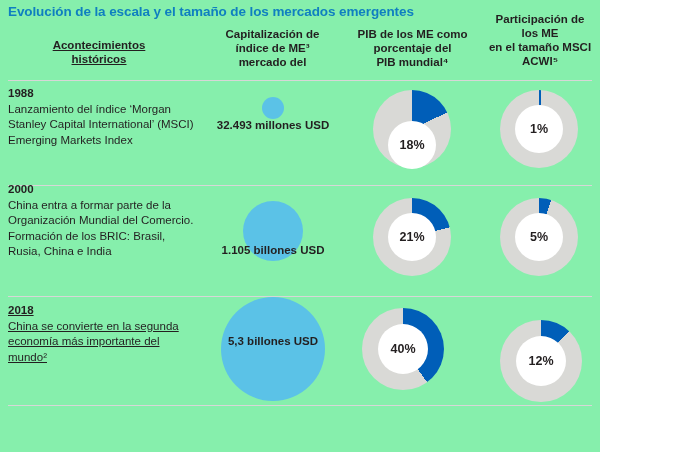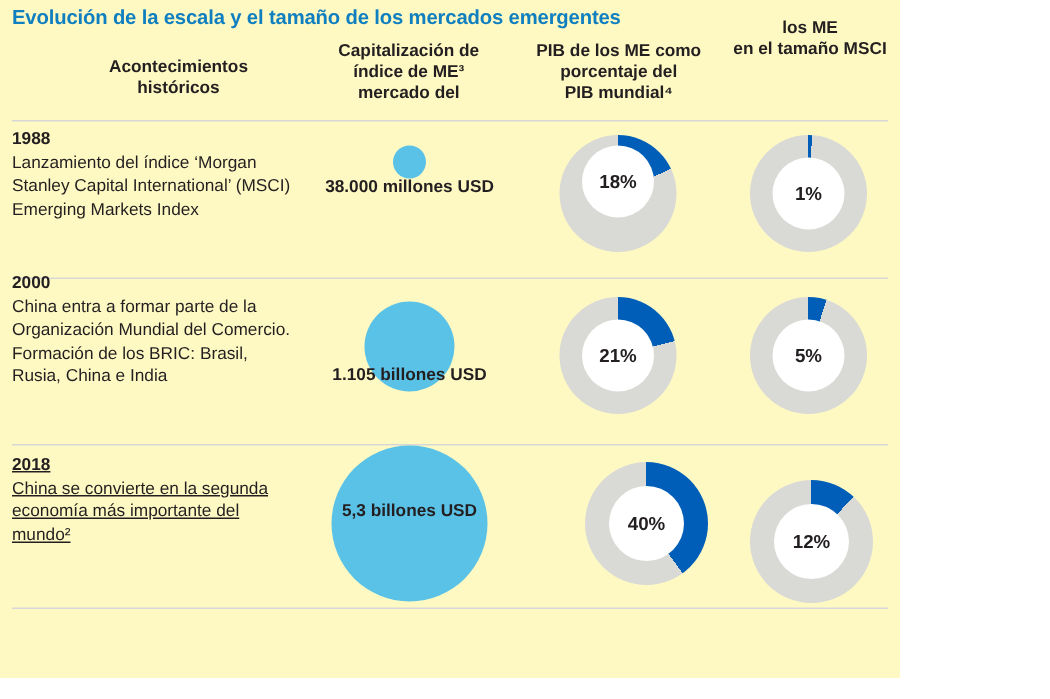--- a/index.html
+++ b/index.html
@@ -11,21 +11,21 @@
     height: 466px;
     background: #ffffff;
     font-family: "Liberation Sans", sans-serif;
     color: #231f20;
     overflow: hidden;
   }
   #page {
     position: relative;
     width: 700px;
     height: 466px;
-    background: #fef9c3;
+    background: #86efac;
     box-sizing: border-box;
   }
   
   .title {
     position: absolute;
     left: 8px;
     top: 4px;
     font-size: 13.5px;
     font-weight: bold;
     color: #0f7fc0;
@@ -136,54 +136,56 @@
     background: #ffffff;
   }
 </style>
 </head>
 <body>
 
 <div id="page">
 
   <div class="title">Evolución de la escala y el tamaño de los mercados emergentes</div>
 
-  <div class="col-head" style="left:24px; top:38px; width:190px;">
+  <div class="col-head" style="left:4px; top:38px; width:190px;text-decoration:underline;">
     <div>Acontecimientos</div>
     <div>históricos</div>
   </div>
 
   <div class="col-head" style="left:200px; top:27px; width:145px;">
     <div>Capitalización de</div>
     <div>índice de ME³</div>
     <div>mercado del</div>
   </div>
 
   <div class="col-head" style="left:345px; top:27px; width:135px;">
     <div>PIB de los ME como</div>
     <div>porcentaje del</div>
     <div>PIB mundial⁴</div>
   </div>
 
   <div class="col-head" style="left:480px; top:12px; width:120px;">
+    <div>Participación de</div>
     <div>los ME</div>
     <div>en el tamaño MSCI</div>
+    <div>ACWI⁵</div>
   </div>
 
   <div class="sep" style="top:80px;"></div>
 
   <div class="event" style="top:86px;">
     <span class="year">1988</span>
     <span>Lanzamiento del índice ‘Morgan Stanley Capital International’ (MSCI) Emerging Markets Index</span>
   </div>
 
   <div class="bubble" style="left:262px; top:97px; width:22px; height:22px;"></div>
-  <div class="bubble-label" style="left:198px; top:119px; width:150px;">38.000 millones USD</div>
+  <div class="bubble-label" style="left:198px; top:119px; width:150px;">32.493 millones USD</div>
 
   <div class="donut" style="left:373px; top:90px; width:78px; height:78px; background: conic-gradient(#005eb8 0 18%, #d9d9d6 18% 100%);">
-    <div class="hole" style="left:15px; top:7px; width:48px; height:48px;">
+    <div class="hole" style="left:15px; top:31px; width:48px; height:48px;">
       <span>18%</span>
     </div>
   </div>
 
   <div class="donut" style="left:500px; top:90px; width:78px; height:78px; background: conic-gradient(#005eb8 0 1%, #d9d9d6 1% 100%);">
     <div class="hole" style="left:15px; top:15px; width:48px; height:48px;">
       <span>1%</span>
     </div>
   </div>
 
@@ -212,21 +214,21 @@
   <div class="sep" style="top:296px;"></div>
 
   <div class="event" style="top:303px;text-decoration:underline;">
     <span class="year">2018</span>
     <span>China se convierte en la segunda economía más importante del mundo²</span>
   </div>
 
   <div class="bubble" style="left:221px; top:297px; width:104px; height:104px;"></div>
   <div class="bubble-label" style="left:198px; top:335px; width:150px;">5,3 billones USD</div>
 
-  <div class="donut" style="left:390px; top:308px; width:82px; height:82px; background: conic-gradient(#005eb8 0 40%, #d9d9d6 40% 100%);">
+  <div class="donut" style="left:362px; top:308px; width:82px; height:82px; background: conic-gradient(#005eb8 0 40%, #d9d9d6 40% 100%);">
     <div class="hole" style="left:16px; top:16px; width:50px; height:50px;">
       <span>40%</span>
     </div>
   </div>
 
   <div class="donut" style="left:500px; top:320px; width:82px; height:82px; background: conic-gradient(#005eb8 0 12%, #d9d9d6 12% 100%);">
     <div class="hole" style="left:16px; top:16px; width:50px; height:50px;">
       <span>12%</span>
     </div>
   </div>

